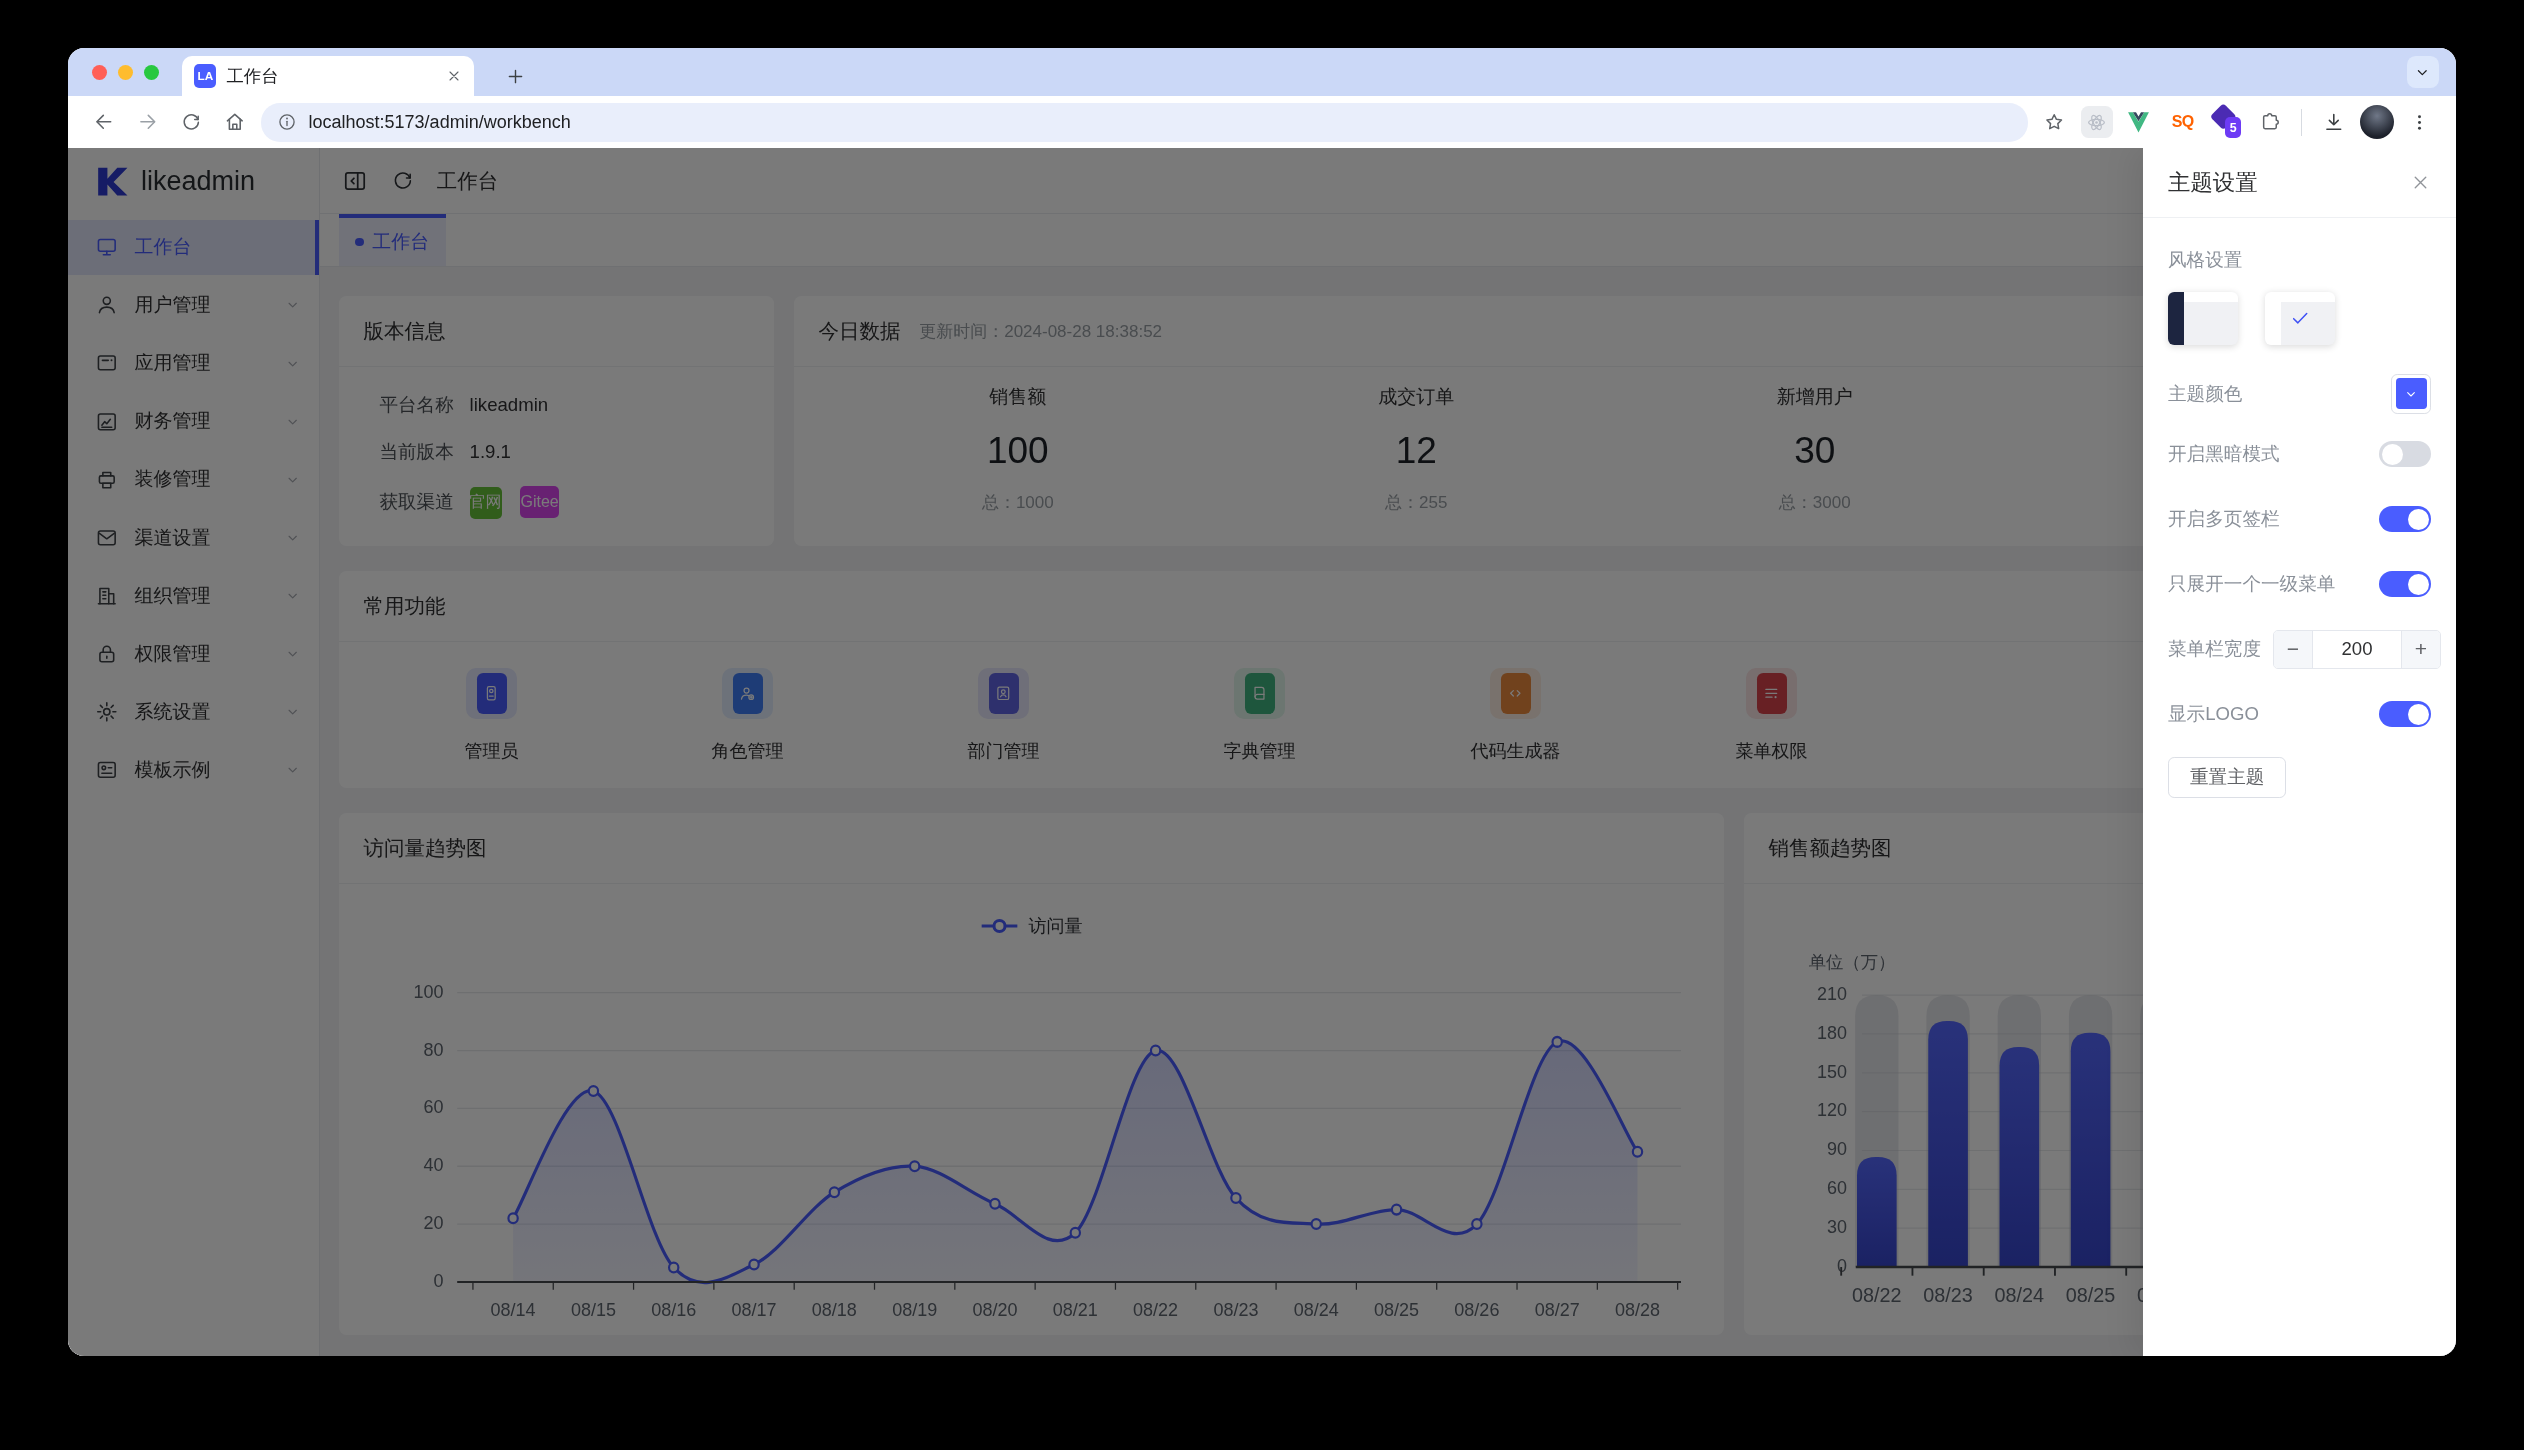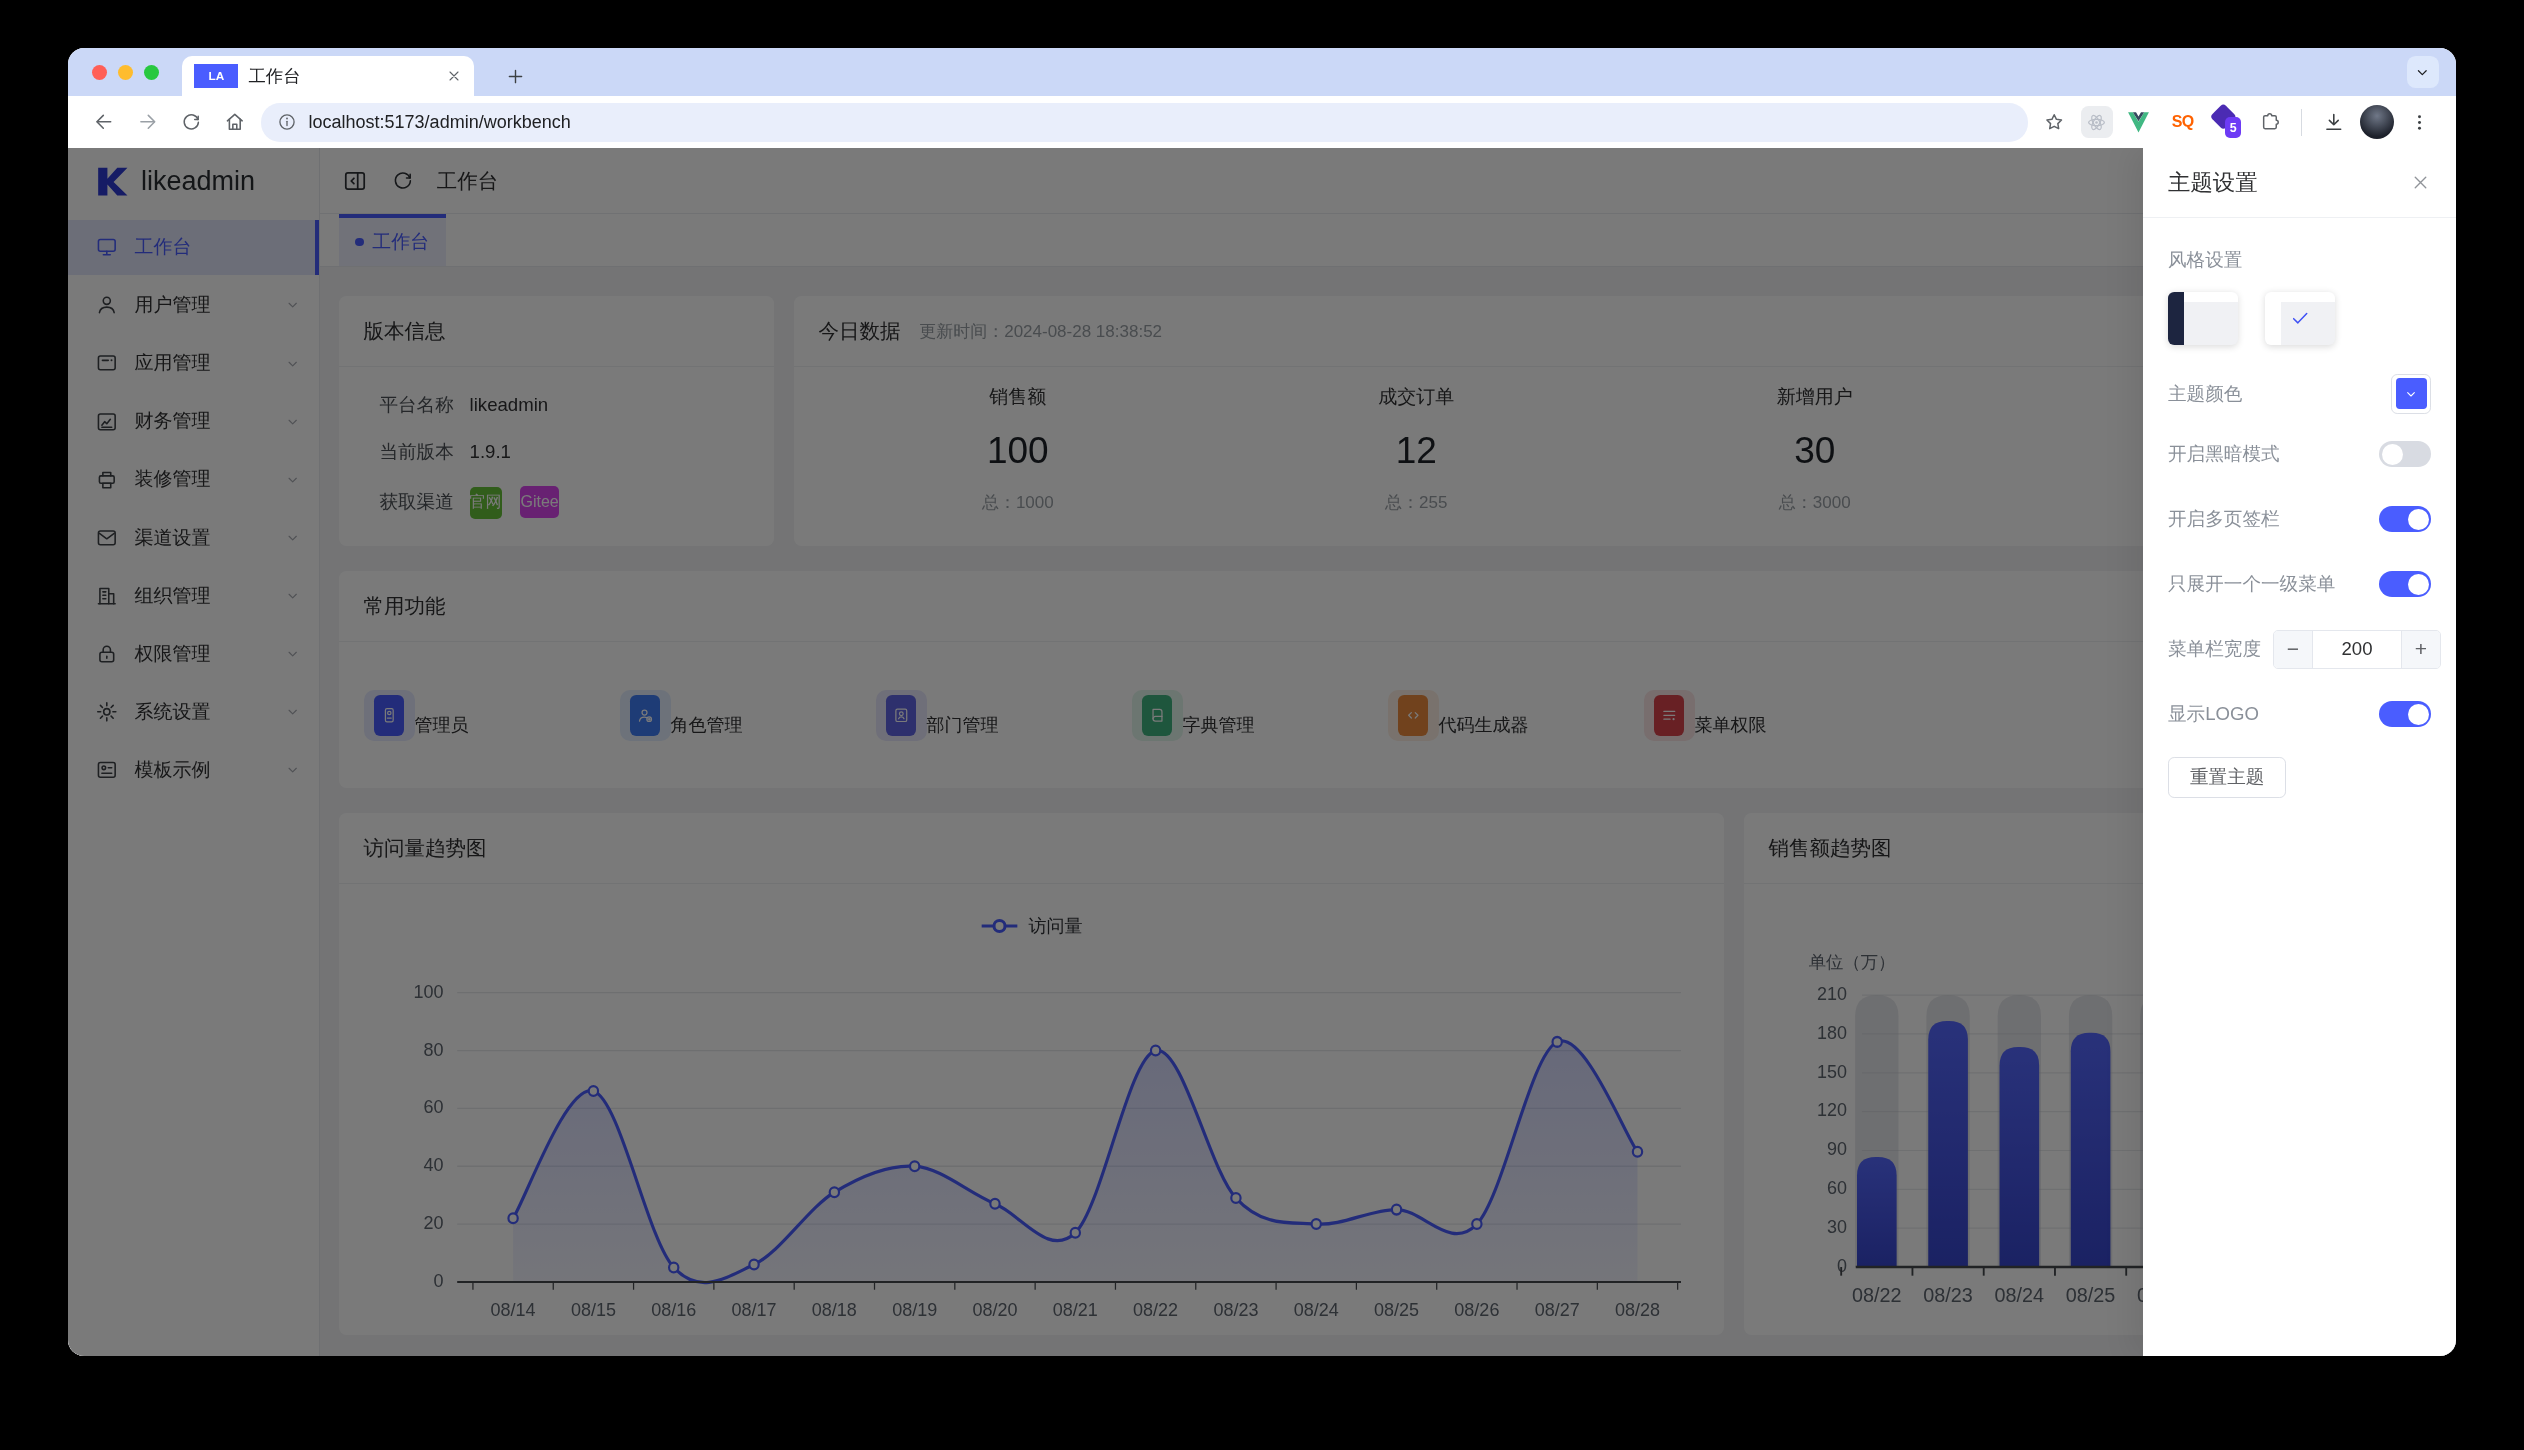--- a/index.html
+++ b/index.html
@@ -11,21 +11,21 @@
             display:flex; flex-direction:column; }
 
   
   .tabstrip { position:relative; height:48px; background:#cbd8f7; flex:0 0 auto; }
   .traffic { position:absolute; left:23.6px; top:17px; display:flex; gap:11.2px; }
   .traffic span { width:15px; height:15px; border-radius:50%; }
   .tl-close{ background:#ff5f57; } .tl-min{ background:#febc2e; } .tl-zoom{ background:#28c840; }
   .browser-tab { position:absolute; left:114px; top:7.5px; width:292px; height:41px;
                  background:#fff; border-radius:10px 10px 0 0;
                  display:flex; align-items:center; padding:0 12.4px; gap:10px; }
-  .favicon { width:44px; height:23.6px; border-radius:0; background:#4a5dff; color:#fff;
+  .favicon { width:22px; height:23.6px; border-radius:5px; background:#4a5dff; color:#fff;
              font-size:11.8px; font-weight:bold; display:flex; align-items:center; justify-content:center;text-align:center; }
   .tab-title { flex:1; font-size:17.4px; color:#202124; white-space:nowrap; overflow:hidden; }
   .tab-close { color:#5f6368; display:flex; }
   .newtab { position:absolute; left:430px; top:11.2px; width:34px; height:34px; border-radius:7.5px;
             display:flex; align-items:center; justify-content:center; color:#3c4043; }
   .tab-overflow { position:absolute; right:17.4px; top:8px; width:32px; height:32px; border-radius:8.7px;
                   background:#dde8fc; display:flex; align-items:center; justify-content:center; color:#202124; }
 
   .toolbar { height:52px; background:#fff; display:flex; align-items:center;
              padding:0 18.6px; gap:8.7px; flex:0 0 auto; }
@@ -95,21 +95,21 @@
               padding:0 0; border-radius:5px; color:#fff; font-size:16px; margin-right:13.7px; }
 
   .t-body { flex:1; display:flex; padding:17.4px 25px 0; }
   .stat { flex:1; }
   .stat-label { font-size:19px; color:#303133; }
   .stat-value { font-size:37px; color:#1f2329; margin-top:20px; }
   .stat-total { font-size:17px; color:#9aa0a6; margin-top:18.6px; }
 
   .row2 { height:217px; }
   .q-body { flex:1; display:flex; align-items:center; padding:0 25px; }
-  .quick-item { width:256px; display:flex; flex-direction:row; align-items:center; }
+  .quick-item { width:256px; display:flex; flex-direction:column; align-items:center; }
   .q-tile { width:51px; height:51px; border-radius:10px; display:flex; align-items:center; justify-content:center; }
   .q-inner { width:30px; height:41px; border-radius:6.2px; display:flex; align-items:center;
              justify-content:center; color:#fff; }
   .q-label { margin-top:20px; font-size:18px; color:#303133; }
 
   .row3 { height:522px; }
   .p-visit { width:1385px; flex:0 0 auto; }
   .p-sales { flex:1; }
   .legend { display:flex; align-items:center; justify-content:center; gap:10px; margin-top:30px; }
   .legend-label { font-size:18px; color:#2f3237; }

